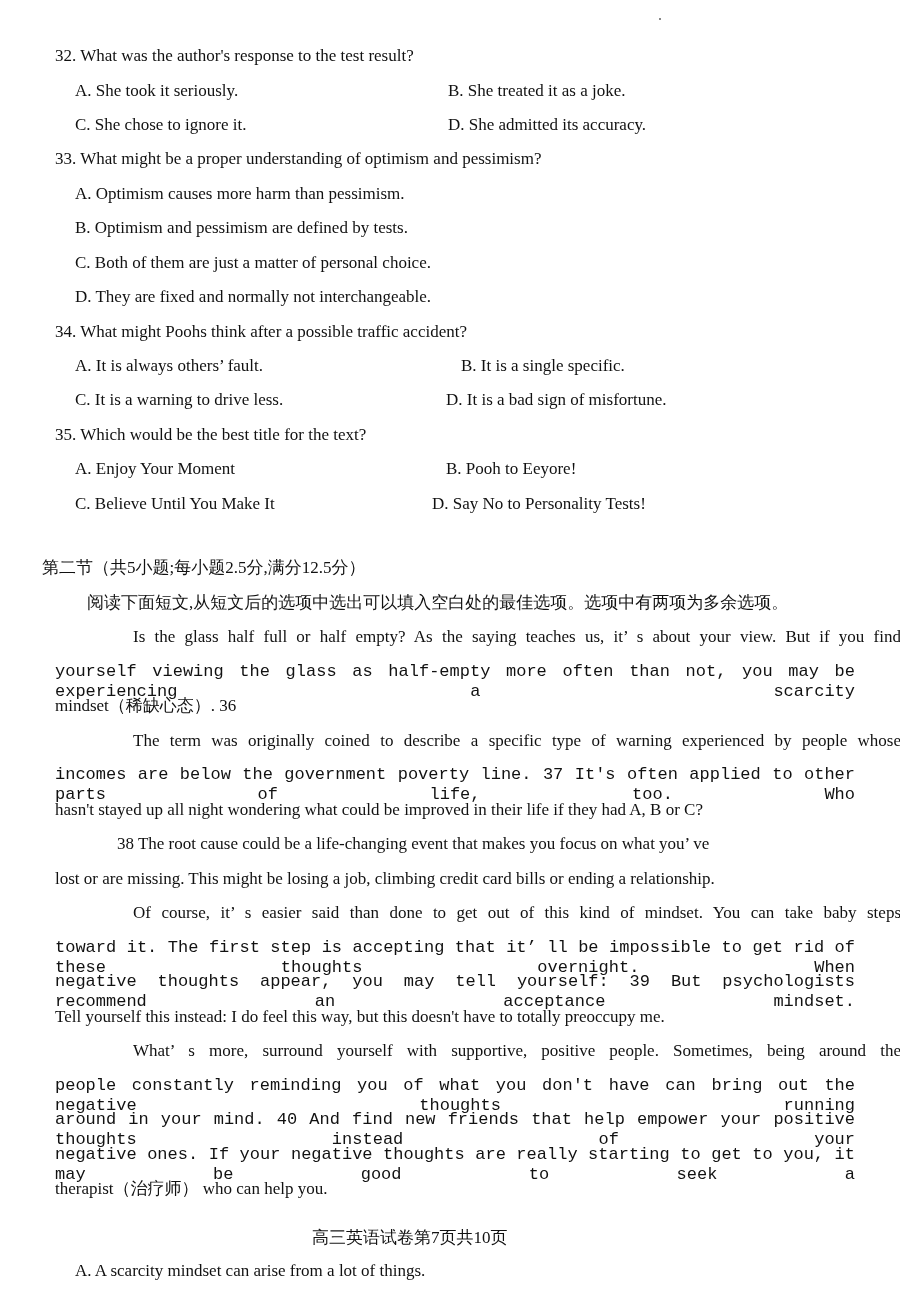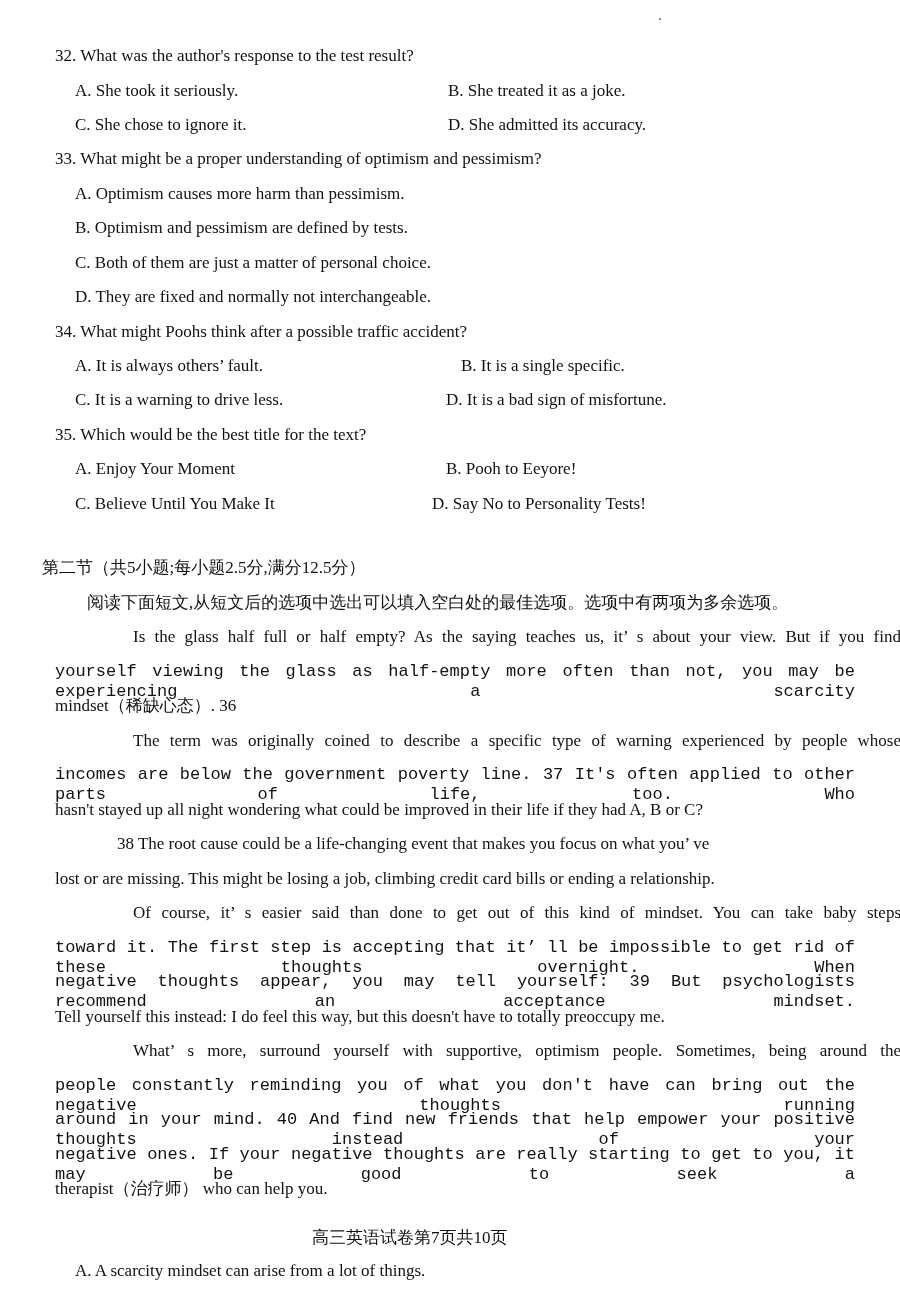--- a/index.html
+++ b/index.html
@@ -57,21 +57,21 @@
 <div class="ln q" style="top:800px">hasn't stayed up all night wondering what could be improved in their life if they had A, B or C?</div>
 
 <div class="ln" style="top:834px;left:117px">38 The root cause could be a life-changing event that makes you focus on what you’  ve</div>
 <div class="ln q" style="top:869px">lost or are missing. This might be losing a job, climbing credit card bills or ending a relationship.</div>
 
 <div class="ln just-ind" style="top:903px">Of course, it’ s easier said than done to get out of this kind of mindset. You can take baby steps</div>
 <div class="ln just" style="top:938px">toward it. The first step is accepting that it’ ll be impossible to get rid of these thoughts overnight. When</div>
 <div class="ln just" style="top:972px">negative thoughts appear, you may tell yourself: 39 But psychologists recommend an acceptance mindset.</div>
 <div class="ln q" style="top:1007px">Tell yourself this instead: I do feel this way, but this doesn't have to totally preoccupy me.</div>
 
-<div class="ln just-ind" style="top:1041px">What’ s more, surround yourself with supportive, optimism people. Sometimes, being around the</div>
+<div class="ln just-ind" style="top:1041px">What’ s more, surround yourself with supportive, positive people. Sometimes, being around the</div>
 <div class="ln just" style="top:1076px">people constantly reminding you of what you don't have can bring out the negative thoughts running</div>
 <div class="ln just" style="top:1110px">around in your mind. 40 And find new friends that help empower your positive thoughts instead of your</div>
 <div class="ln just" style="top:1145px">negative ones. If your negative thoughts are really starting to get to you, it may be good to seek a</div>
 <div class="ln q" style="top:1179px">therapist（治疗师） who can help you.</div>
 
 <div class="ln" style="top:1228px;left:312px">高三英语试卷第7页共10页</div>
 
 <div class="ln opt-l" style="top:1261px">A. A scarcity mindset can arise from a lot of things.</div>
 
 </body></html>

